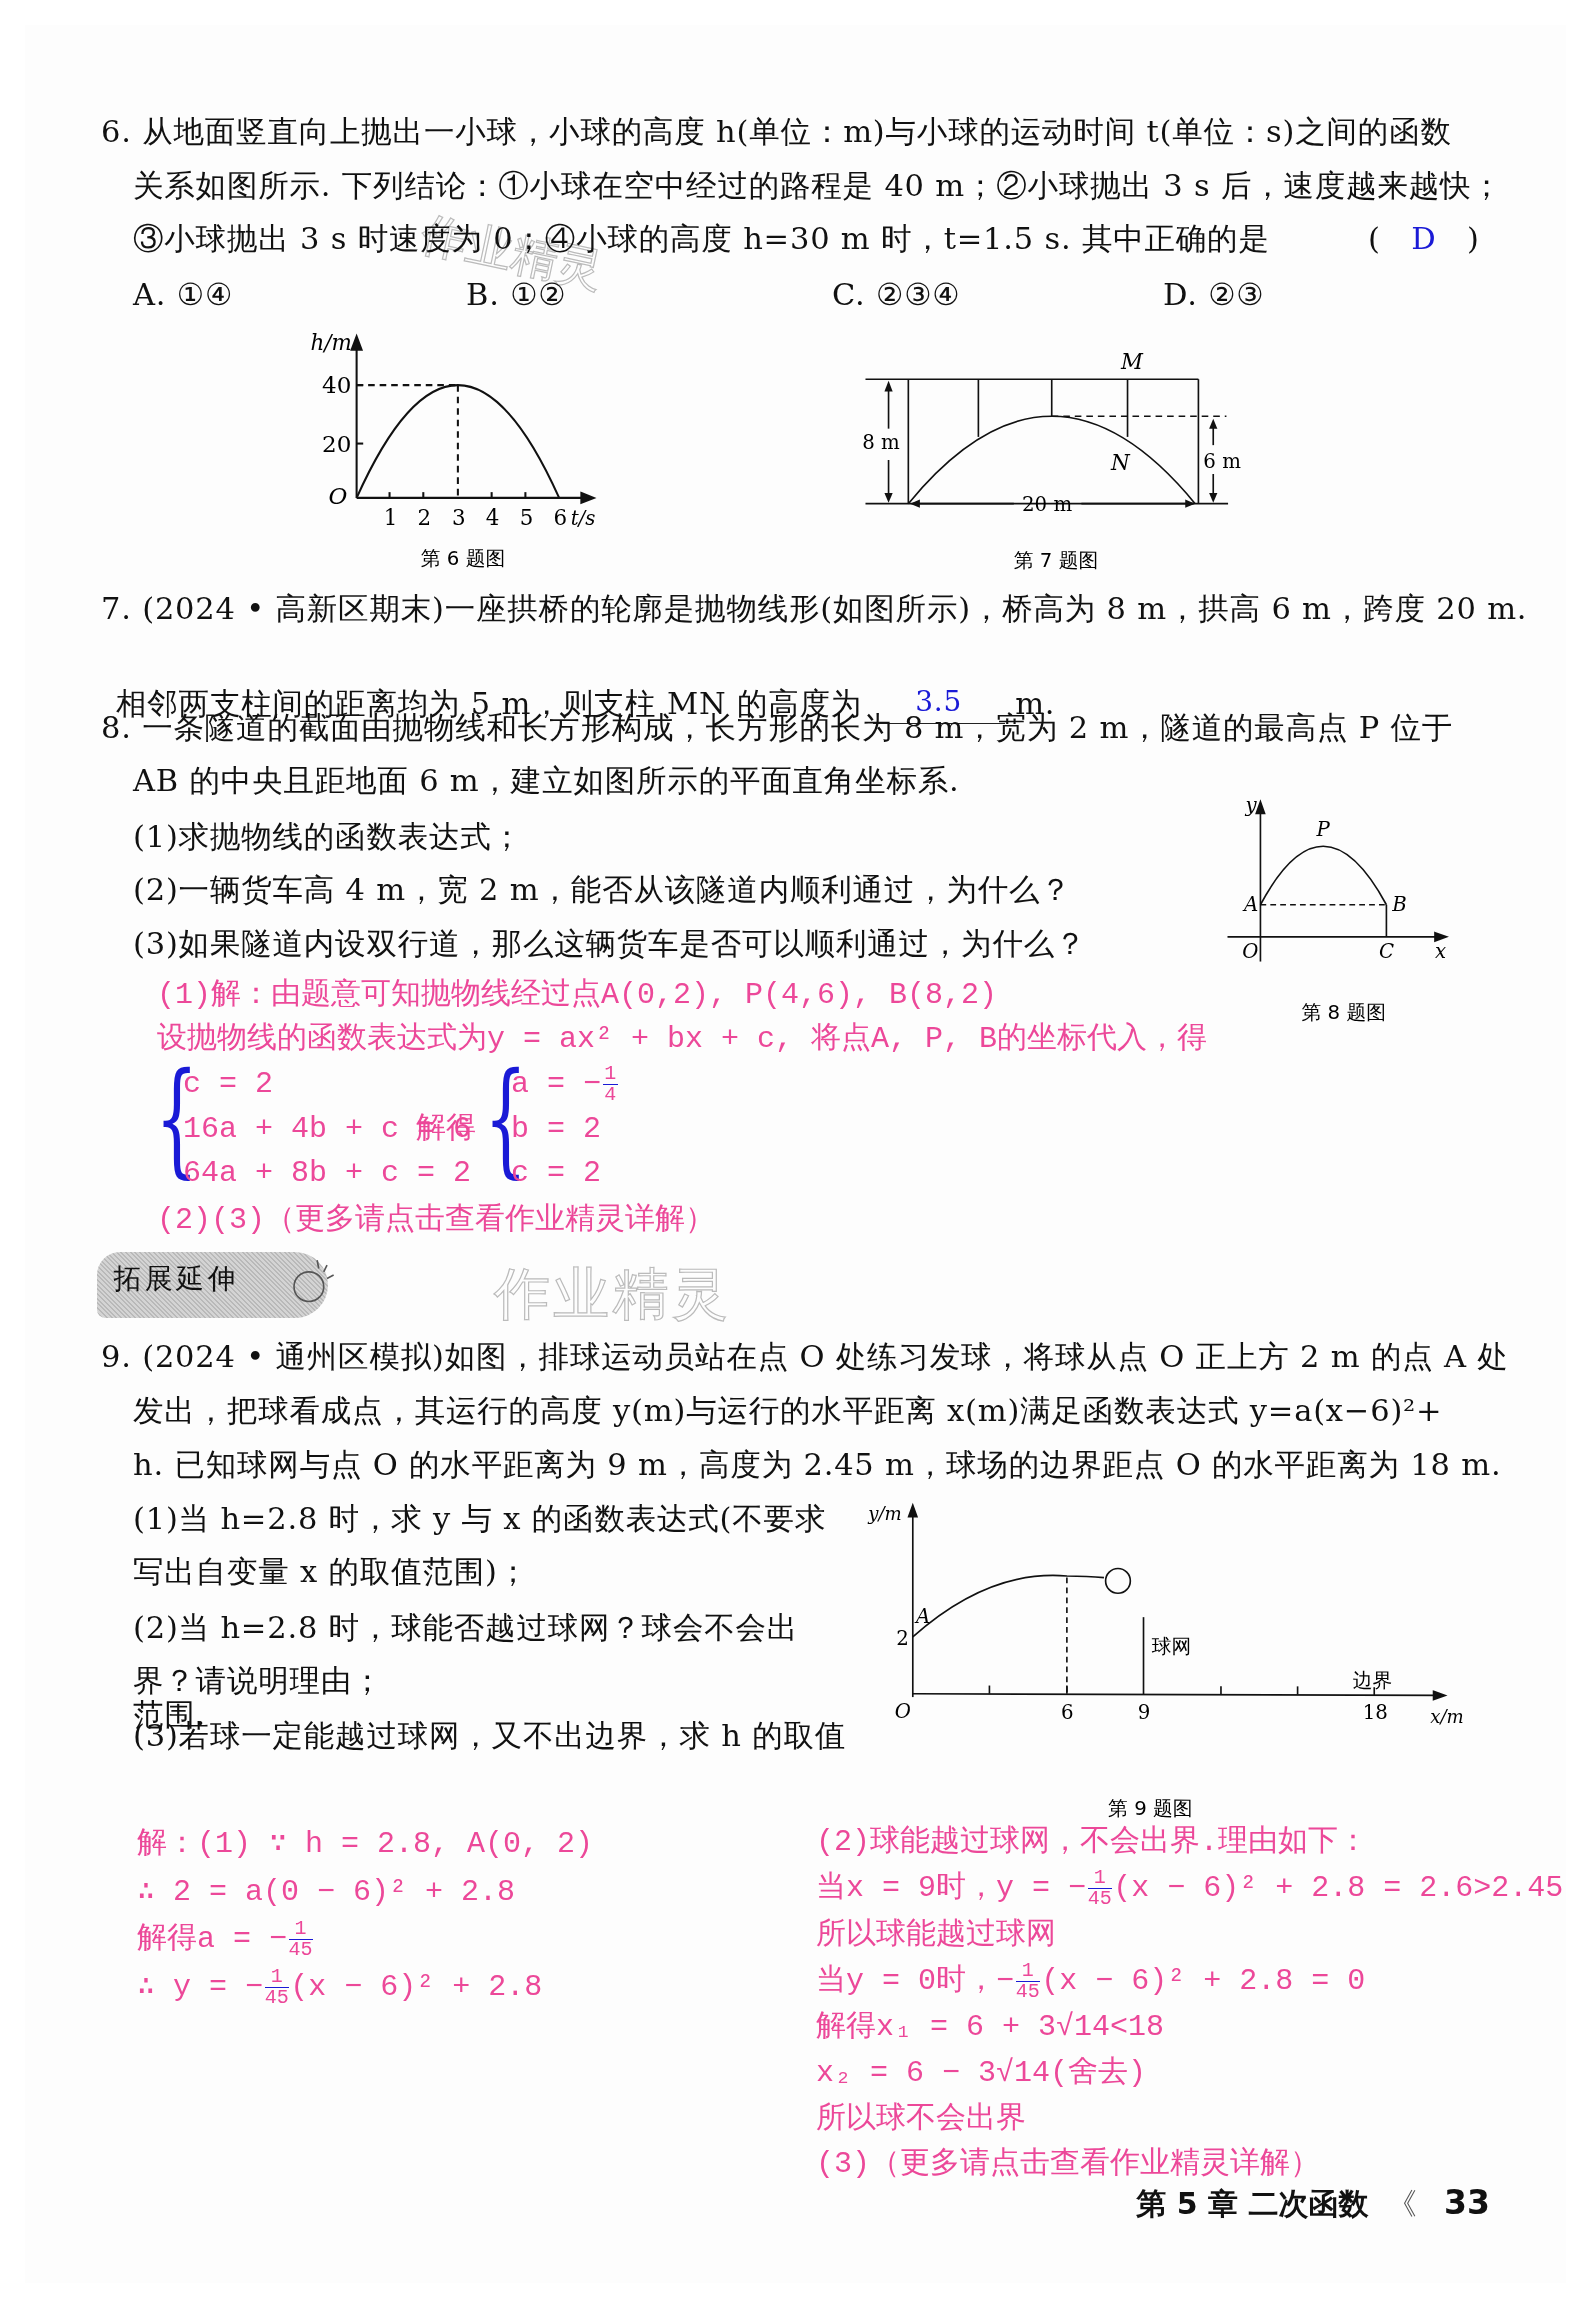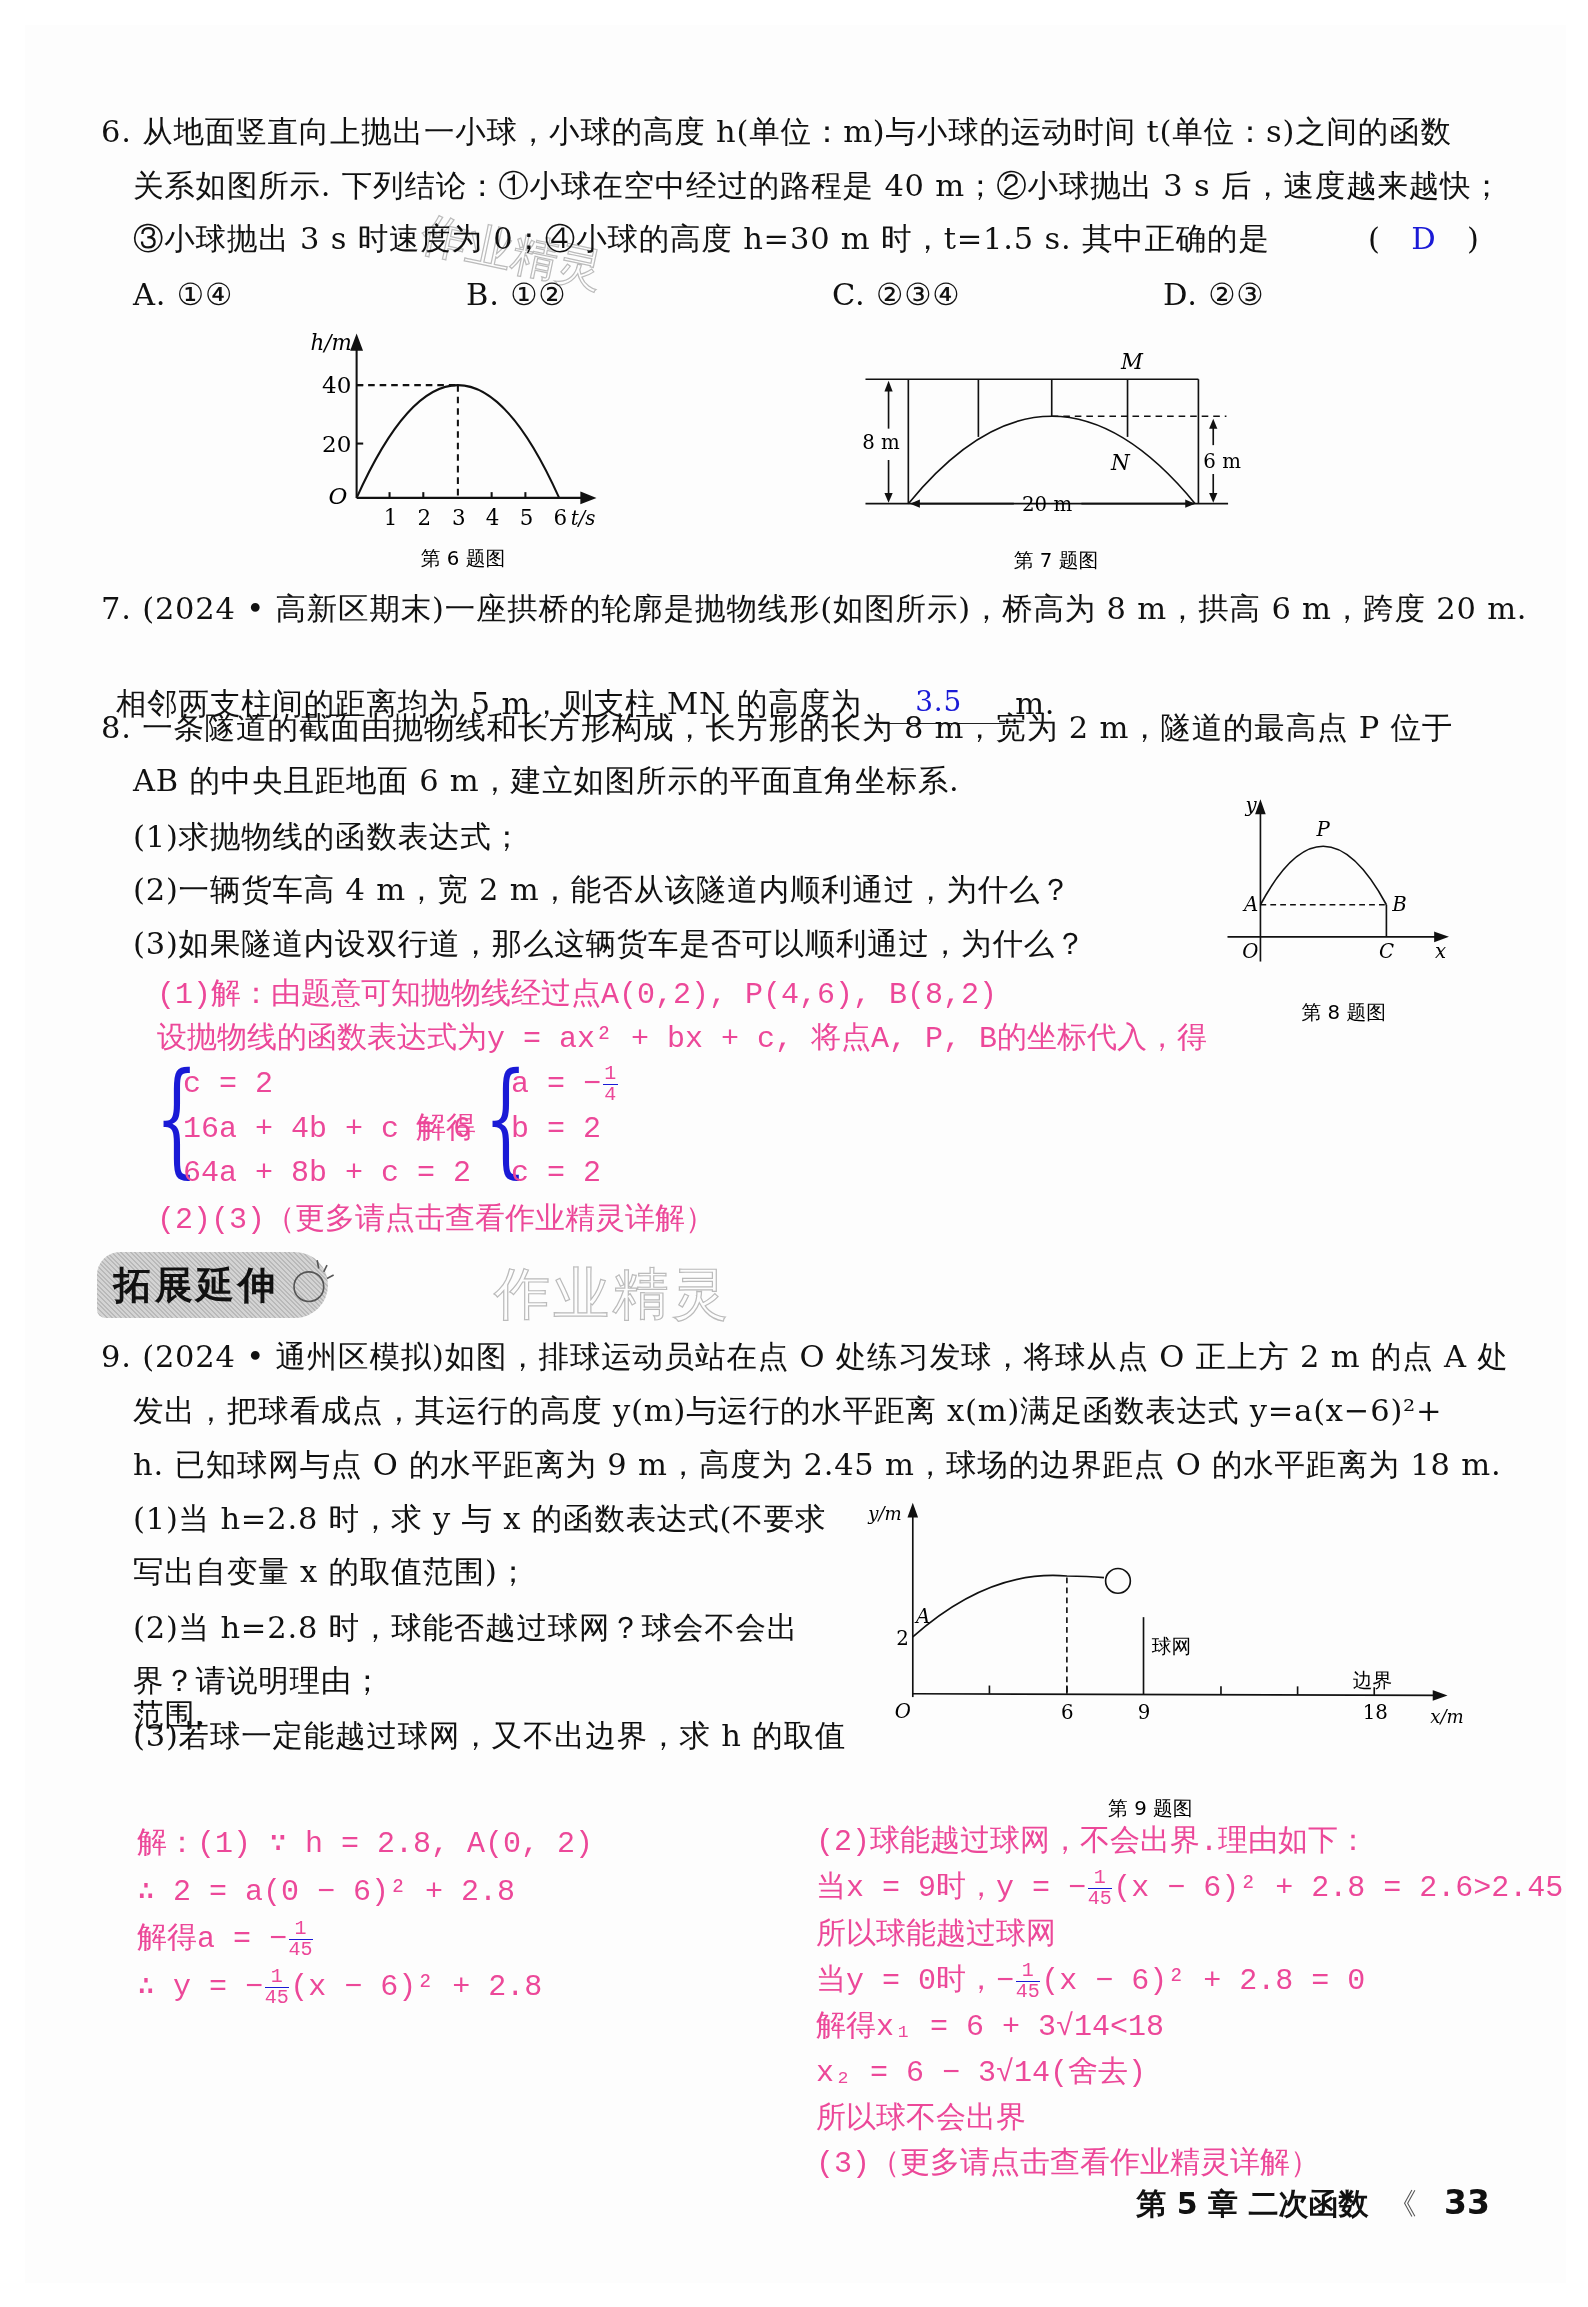--- a/index.html
+++ b/index.html
@@ -11,21 +11,21 @@
     .sol { position: absolute; font-size: 30px; line-height: 46px; color: #ec4899; white-space: nowrap; font-family: Liberation Mono, monospace; }
     .frac { display: inline-block; vertical-align: middle; text-align: center; font-size: 20px; line-height: 20px; margin: 0 1.6px; }
     .frac span { display: block; }
     .frac .num { border-bottom: 1.6px solid #1a1ad6; padding: 0 1.6px; }
     .brace { position: absolute; font-size: 124px; line-height: 124px; color: #1a1ad6; font-weight: 100; transform: scaleX(0.55); transform-origin: left center; }
     .blank { display: inline-block; width: 132px; border-bottom: 1.6px solid #222; text-align: center; height: 35px; vertical-align: bottom; position: relative; }
     .blank span { position: absolute; left: 0; right: 0; top: -6.6px; font-size: 28px; color: #1a1ad6; }
     svg text { font-family: "DejaVu Serif", serif; }
     .section-badge { position: absolute; left: 97px; top: 1252px; width: 231px; height: 66px; border-radius: 23px 33px 33px 8.2px;
                      background: repeating-linear-gradient(45deg, #b9b9b9 0 1.6px, #d4d4d4 1.6px 3.3px); }
-    .section-badge .lbl { position: absolute; left: 16.5px; top: 8.2px; font-size: 38px; font-weight: bold; letter-spacing: 3.3px; font-family: "DejaVu Sans", sans-serif; color: #111; }
+    .section-badge .lbl { position: absolute; left: 16.5px; top: 8.2px; font-size: 28px; font-weight: normal; letter-spacing: 3.3px; font-family: "DejaVu Sans", sans-serif; color: #111; }
     .watermark { position: absolute; font-family: "DejaVu Sans", sans-serif; color: transparent; -webkit-text-stroke: 1.2px #bbb; white-space: nowrap; }
     .footer { position: absolute; right: 99px; top: 2183px; font-size: 30px; font-weight: bold; font-family: "DejaVu Sans", sans-serif; white-space: nowrap; }
     .footer .pg { font-size: 33px; margin-left: 16.5px; }
     .footer .chev { color: #555; font-weight: normal; margin-left: 8.2px; }
   </style>
 </head>
 <body>
 
 <div class="page"></div>
 

